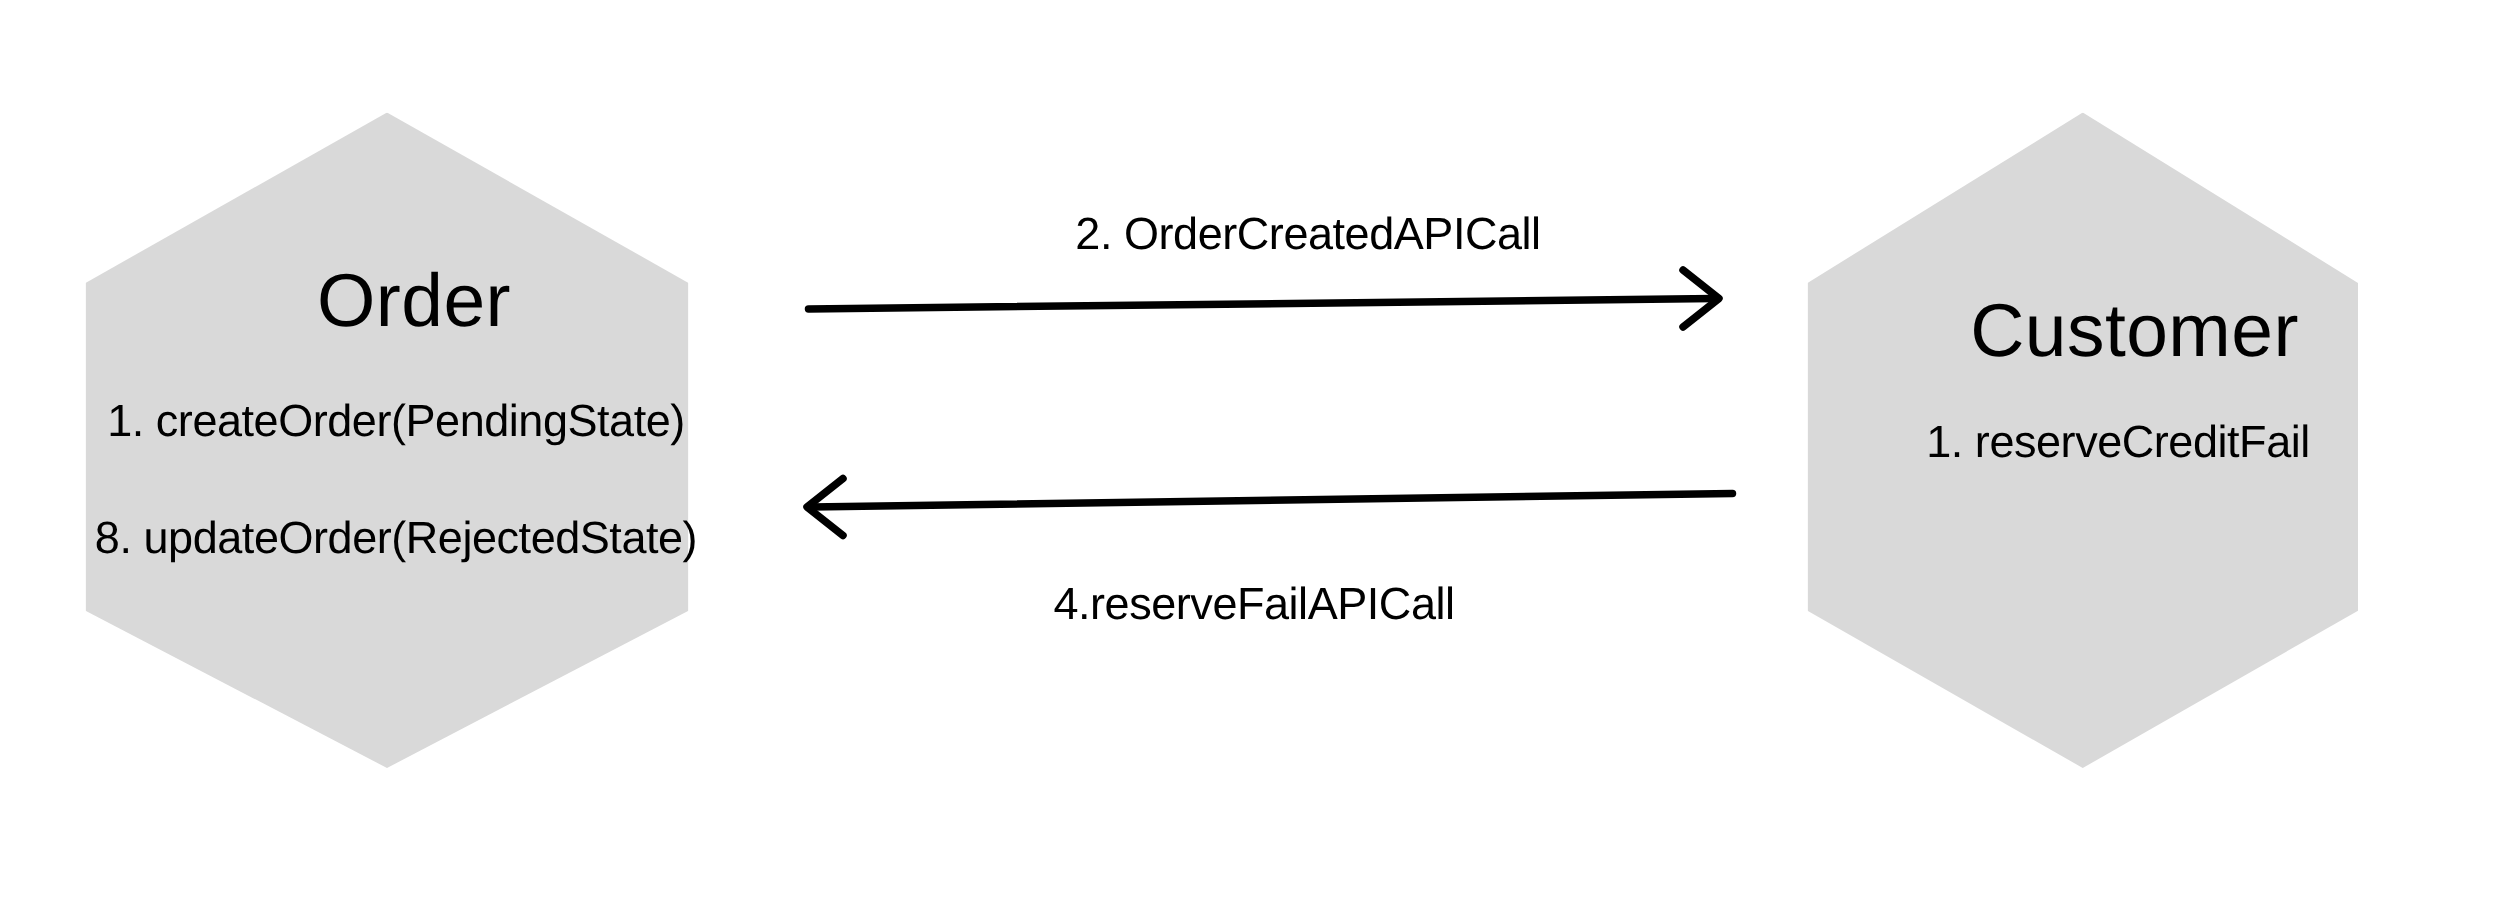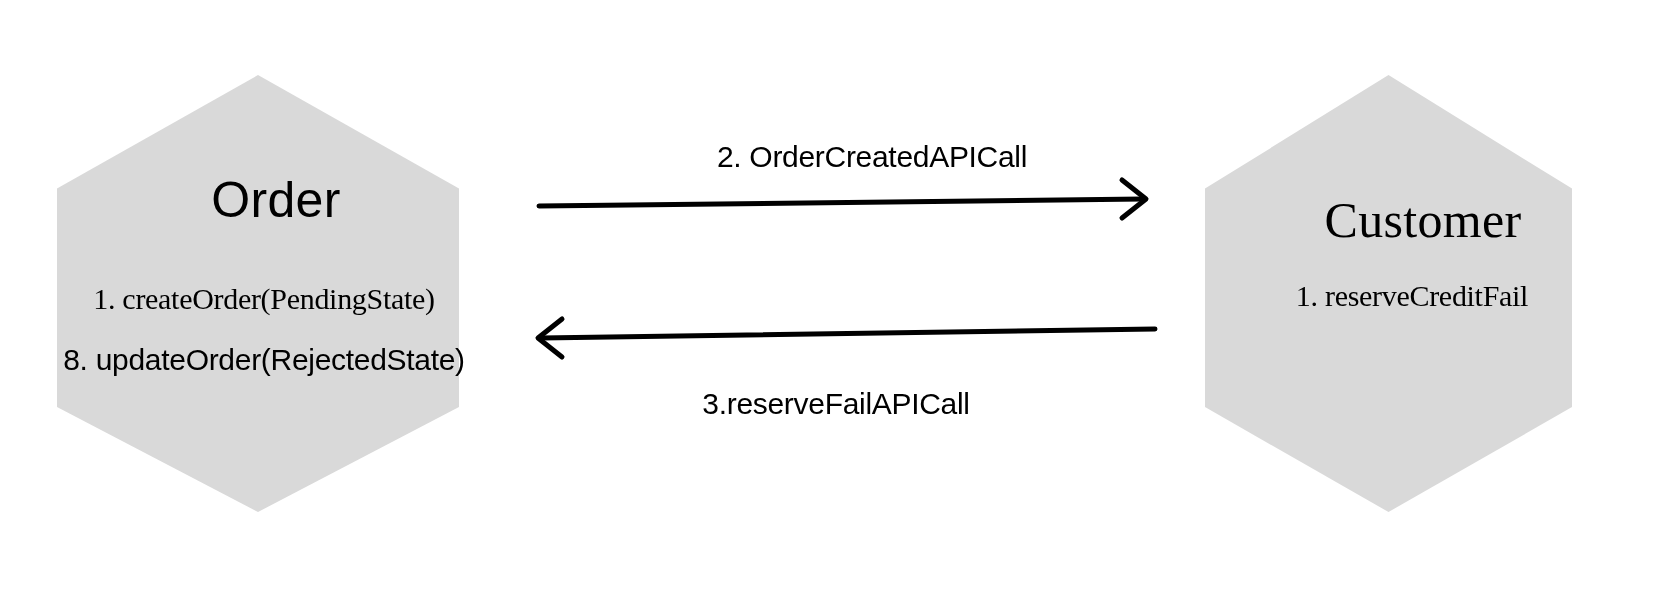--- a/index.html
+++ b/index.html
@@ -20,40 +20,40 @@
     position: absolute;
   }
   .hex-shape {
     position: absolute;
     left: 0; top: 0;
     width: 100%; height: 100%;
     background: #d9d9d9;
     clip-path: polygon(50% 0%, 100% 26%, 100% 76%, 50% 100%, 0% 76%, 0% 26%);
   }
   .hex-order   { left: 33px;  top: 75px; width: 402px; height: 437px; margin-left: 24px; }
-  .hex-customer{ left: 1205px; top: 75px; width: 367px; height: 437px; font-family: Liberation Serif, serif; }
+  .hex-customer{ left: 1205px; top: 75px; width: 367px; height: 437px; }
 
   .txt {
     position: absolute;
     transform: translate(-50%, -50%);
     white-space: nowrap;
     line-height: 1.15;
   }
   .node-title {
     font-size: 50px;
     letter-spacing: 0.3px;
   }
   .node-item, .edge-label {
     font-size: 30px;
     letter-spacing: -0.3px;
   }
 
   
   .order-title    { left: 219px; top: 126px; }
-  .order-item-1   { left: 207px; top: 224px; font-family: Liberation Serif, serif; }
+  .order-item-1   { left: 207px; top: 207px; }
   .order-item-2   { left: 207px; top: 285px; }
   .customer-title { left: 218px; top: 146px; }
   .customer-item-1{ left: 207px; top: 221px; }
 
   .edge-label-top    { left: 872px; top: 157px; }
   .edge-label-bottom { left: 836px; top: 404px; }
 
   .arrow-layer {
     position: absolute;
     left: 0; top: 0;
@@ -84,15 +84,15 @@
       <line x1="539" y1="206" x2="1143" y2="199"></line>
       <path d="M 1122 180 L 1146 199 L 1122 218"></path>
     </g>
     <g stroke="#000000" stroke-width="5" fill="none" stroke-linecap="round" stroke-linejoin="round">
       <line x1="1155" y1="329" x2="541" y2="338"></line>
       <path d="M 562 319 L 538 338 L 562 357"></path>
     </g>
   </svg>
 
   <div class="txt edge-label edge-label-top">2. OrderCreatedAPICall</div>
-  <div class="txt edge-label edge-label-bottom">3.reserveFailAPICall</div>
+  <div class="txt edge-label edge-label-bottom">4.reserveFailAPICall</div>
 
 </div>
 
 </body></html>

